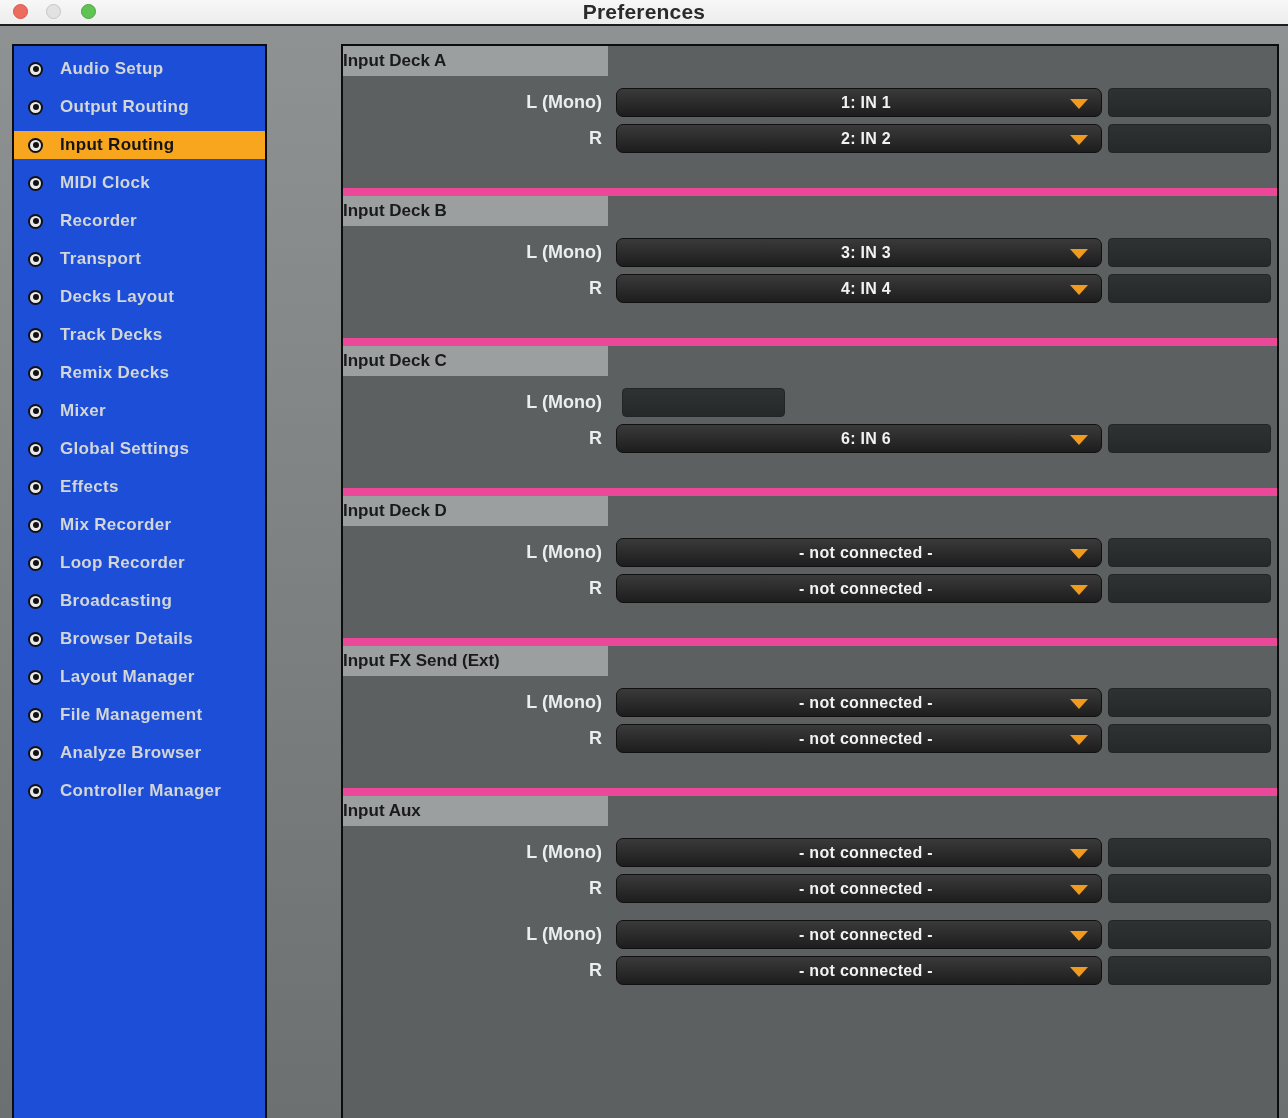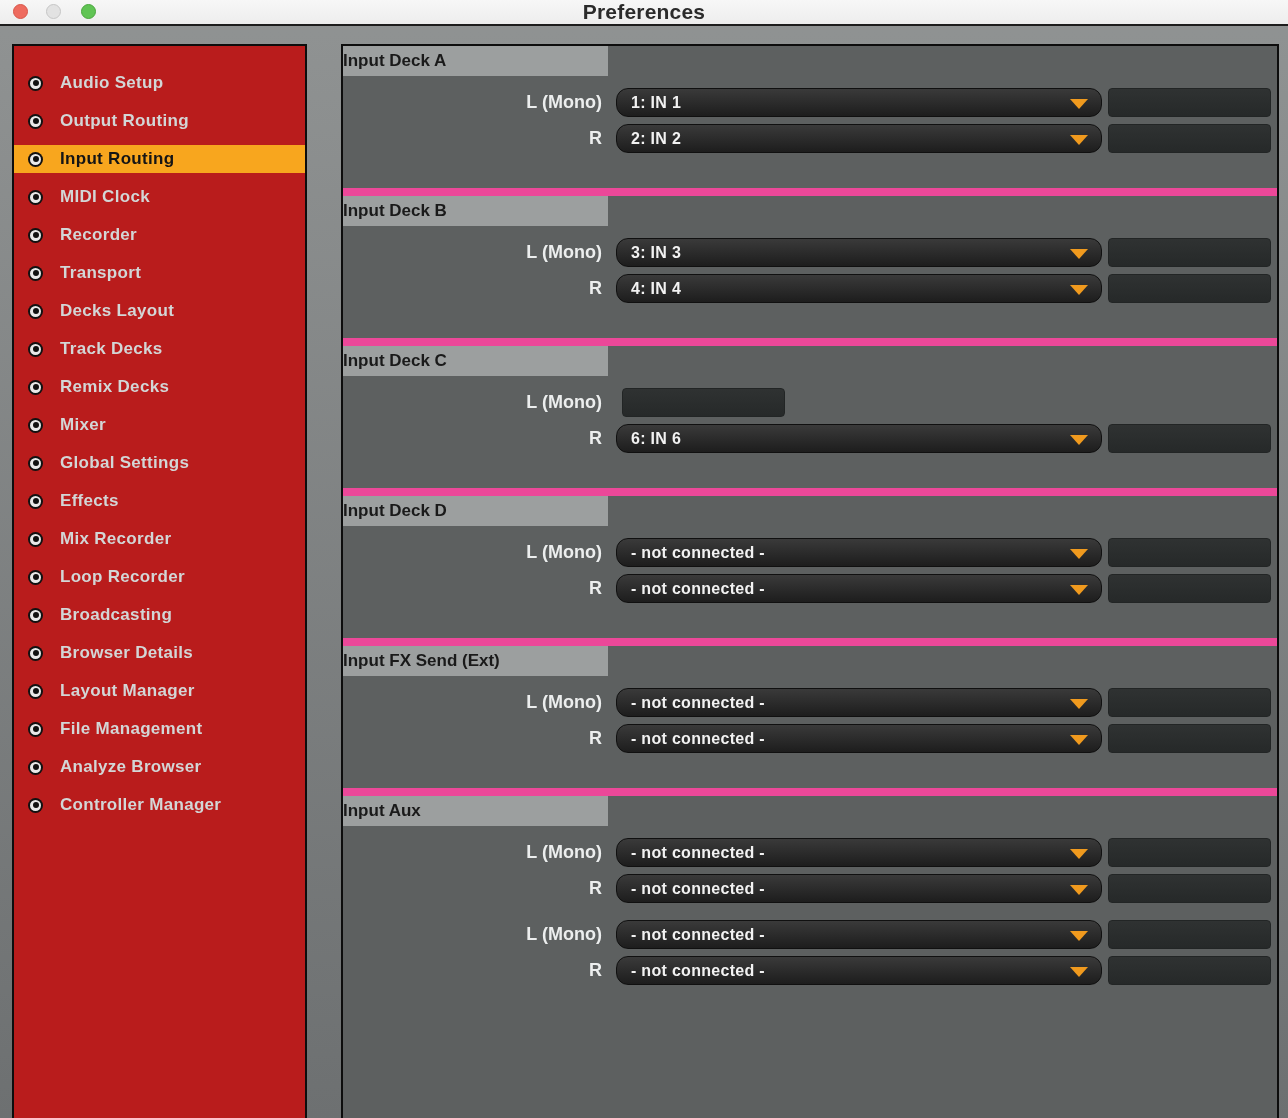--- a/index.html
+++ b/index.html
@@ -19,23 +19,23 @@
   .tl{width:15px;height:15px;border-radius:50%;box-sizing:border-box;}
   .tl.close{background:#ee6b5f;border:1px solid #d8564a;margin-right:18px;}
   .tl.min{background:#e2e2e2;border:1px solid #c6c6c6;margin-right:20px;}
   .tl.zoom{background:#60c454;border:1px solid #4aa73d;}
   .win-title{
     width:100%;text-align:center;font-size:21px;color:#2b2b2b;font-weight:700;
     letter-spacing:.2px;
   }
   
   .sidebar{
-    position:absolute;left:12px;top:44px;bottom:0;width:295px;
-    background:#b91c1c;border:2px solid #0d0d0d;border-bottom:0;
-    padding-top:23px;box-sizing:border-box;
+    position:absolute;left:12px;top:44px;bottom:0;width:255px;
+    background:#1d4ed8;border:2px solid #0d0d0d;border-bottom:0;
+    padding-top:9px;box-sizing:border-box;
   }
   .side-item{
     height:28px;margin-bottom:10px;display:flex;align-items:center;
     padding-left:14px;cursor:default;
   }
   .side-item.selected{background:#f8a61e;}
   .side-item.selected .side-label{color:#151515;}
   .side-label{
     margin-left:17px;font-size:17px;font-weight:700;color:#d3d6d6;
     letter-spacing:.3px;white-space:nowrap;
@@ -65,22 +65,22 @@
   .row{display:flex;align-items:center;height:29px;margin-top:7px;}
   .row.first{margin-top:12px;}
   .row.gap-before{margin-top:17px;}
   .row-label{
     flex:0 0 259px;text-align:right;padding-right:14px;
     font-size:18px;font-weight:700;color:#eceeee;white-space:nowrap;
   }
   .dropdown{
     position:relative;flex:0 0 486px;height:29px;box-sizing:border-box;
     background:linear-gradient(#3a3a3a,#1d1d1d);
-    border:1px solid #101010;border-radius:12px;
-    display:flex;align-items:center;cursor:default;
+    border:1px solid #101010;border-radius:7px;
+    display:flex;align-items:center;cursor:default;justify-content:center;
   }
   .dd-value{
     padding-left:14px;font-size:16px;font-weight:700;color:#f2f2f2;
     letter-spacing:.3px;white-space:nowrap;
   }
   .dd-arrow{
     position:absolute;right:13px;top:10px;width:0;height:0;
     border-left:9px solid transparent;border-right:9px solid transparent;
     border-top:10px solid #f09a1e;
   }

